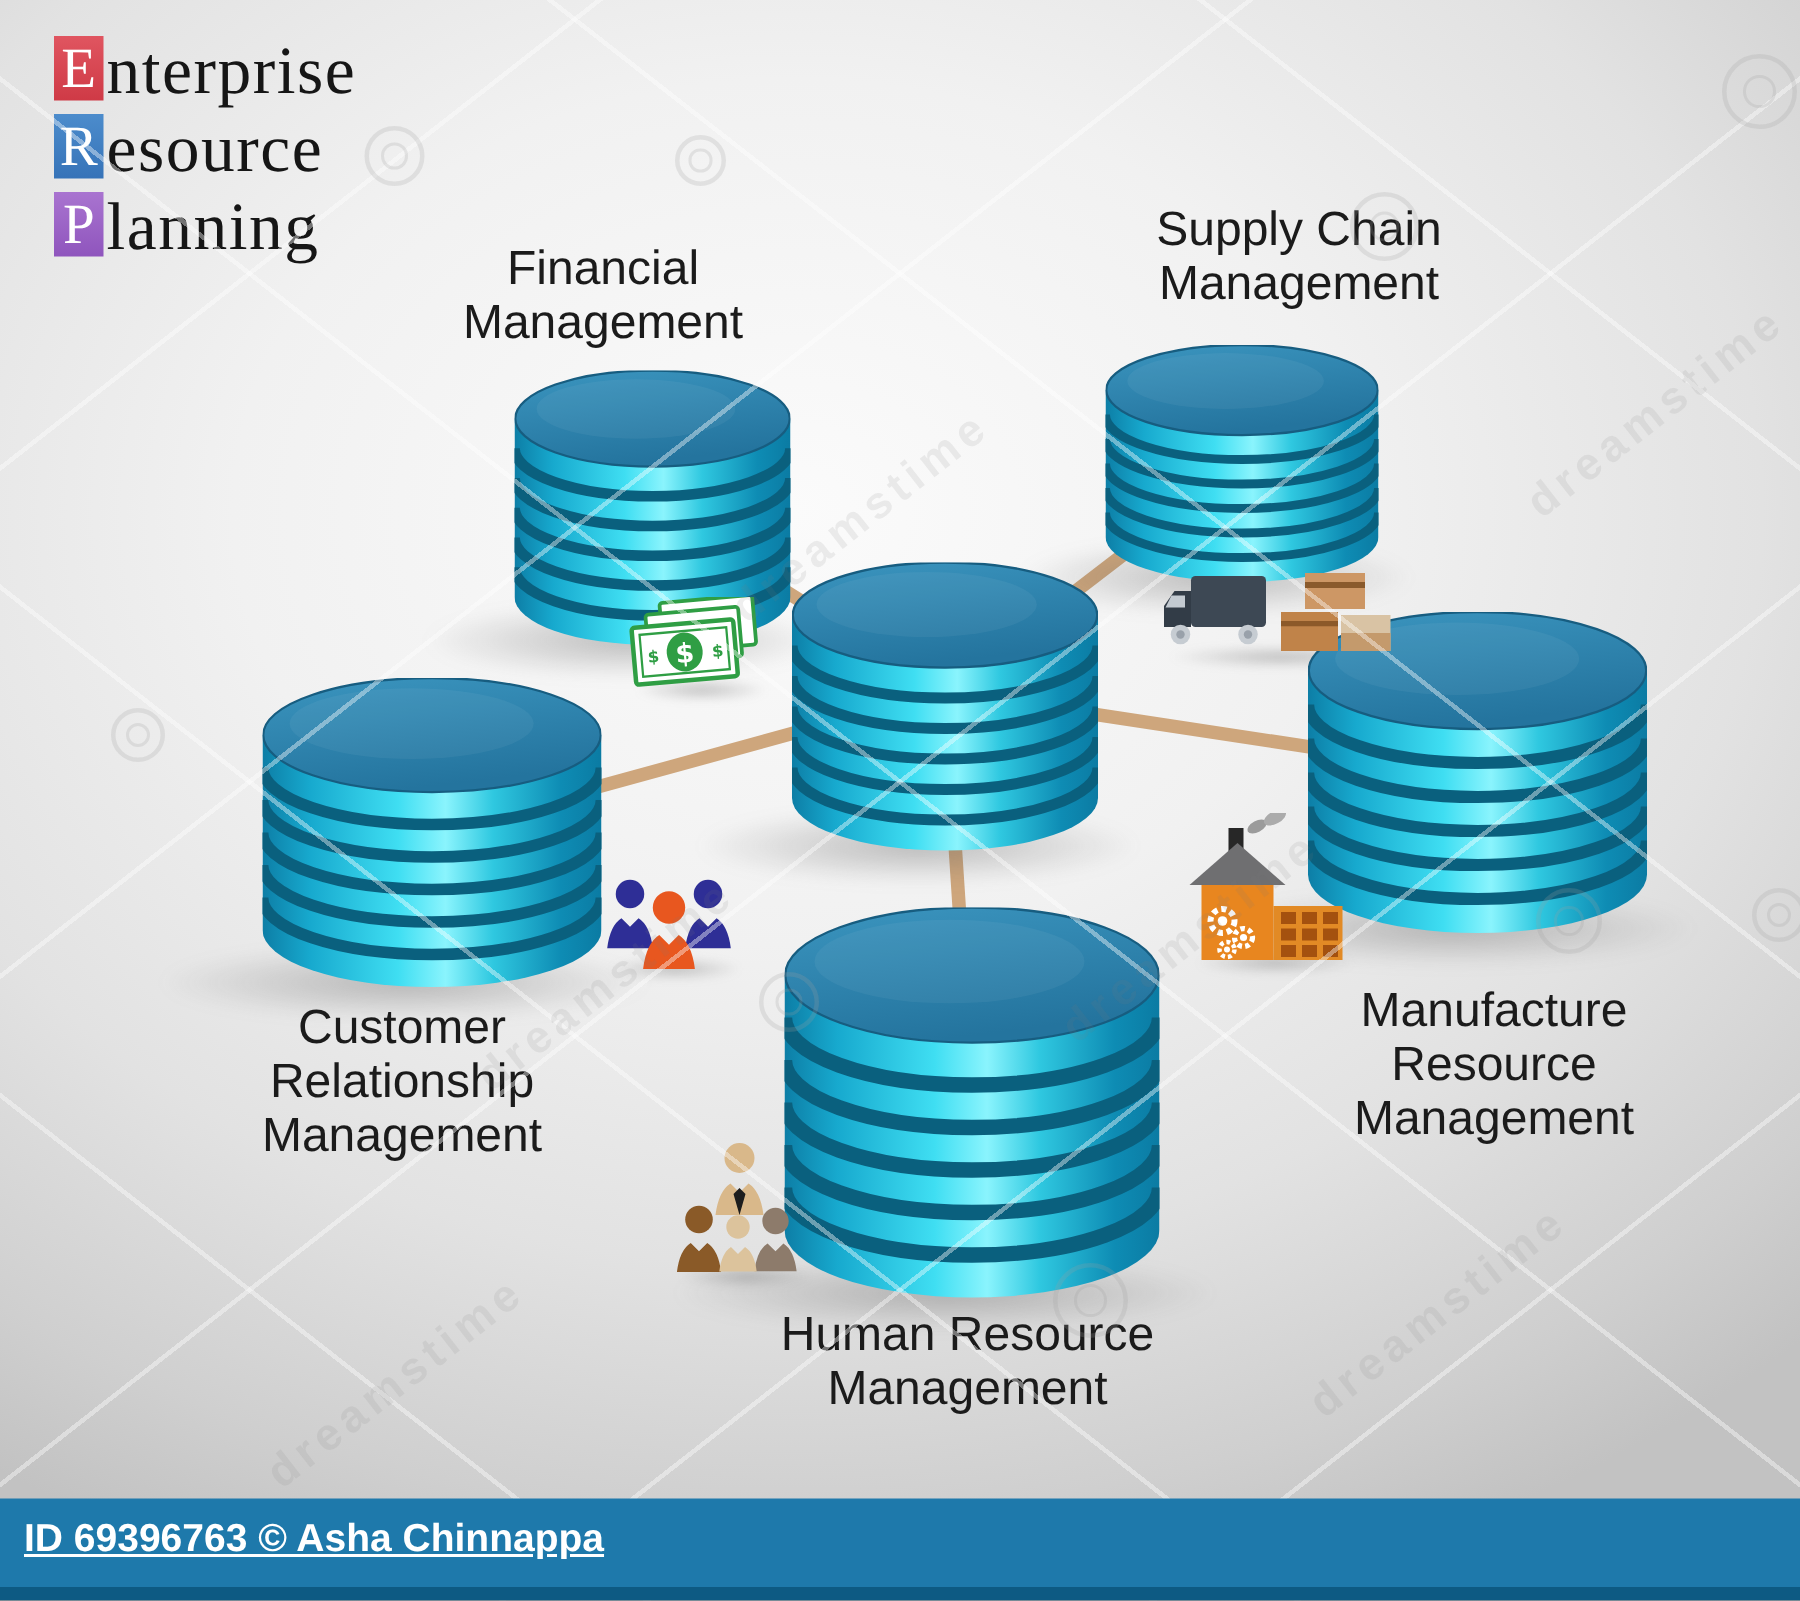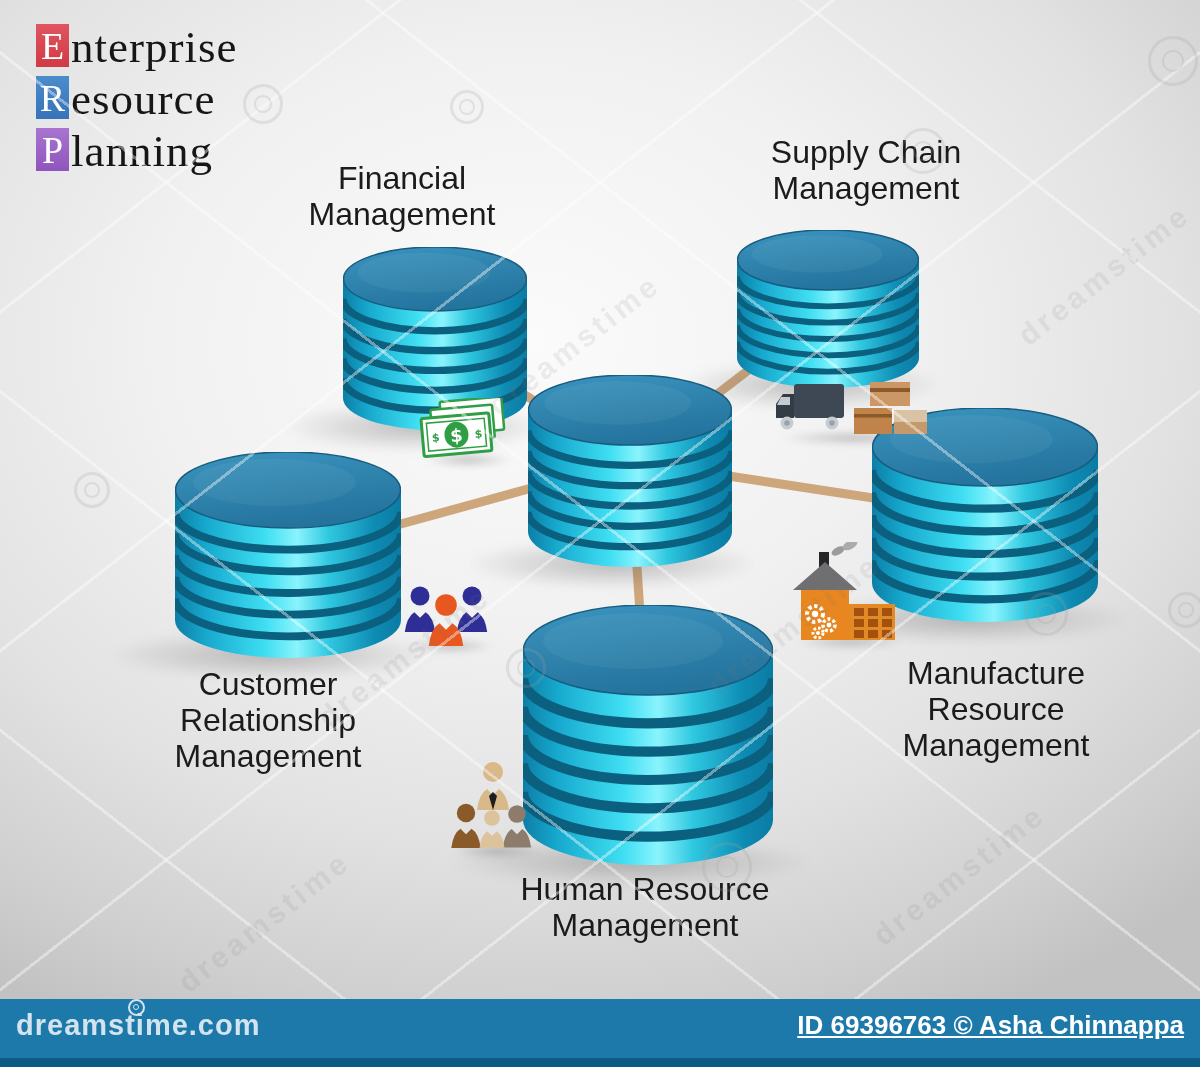--- a/index.html
+++ b/index.html
@@ -355,19 +355,15 @@
       <span class="wm-spiral" style="left:900px;top:128px;width:40px;height:40px;"></span>
       <span class="wm-spiral" style="left:1148px;top:36px;width:44px;height:44px;"></span>
       <span class="wm-spiral" style="left:74px;top:472px;width:30px;height:30px;"></span>
       <span class="wm-spiral" style="left:506px;top:648px;width:34px;height:34px;"></span>
       <span class="wm-spiral" style="left:1024px;top:592px;width:38px;height:38px;"></span>
       <span class="wm-spiral" style="left:702px;top:842px;width:44px;height:44px;"></span>
       <span class="wm-spiral" style="left:1168px;top:592px;width:30px;height:30px;"></span>
     </div>
 
   <div class="footer">
-    <div class="brand">
-      <span>dreamstime.com</span>
-      <span class="brand-spiral"></span>
-    </div>
     <div class="credit">ID 69396763 © Asha Chinnappa</div>
   </div>
 </div>
 
 </body></html>

